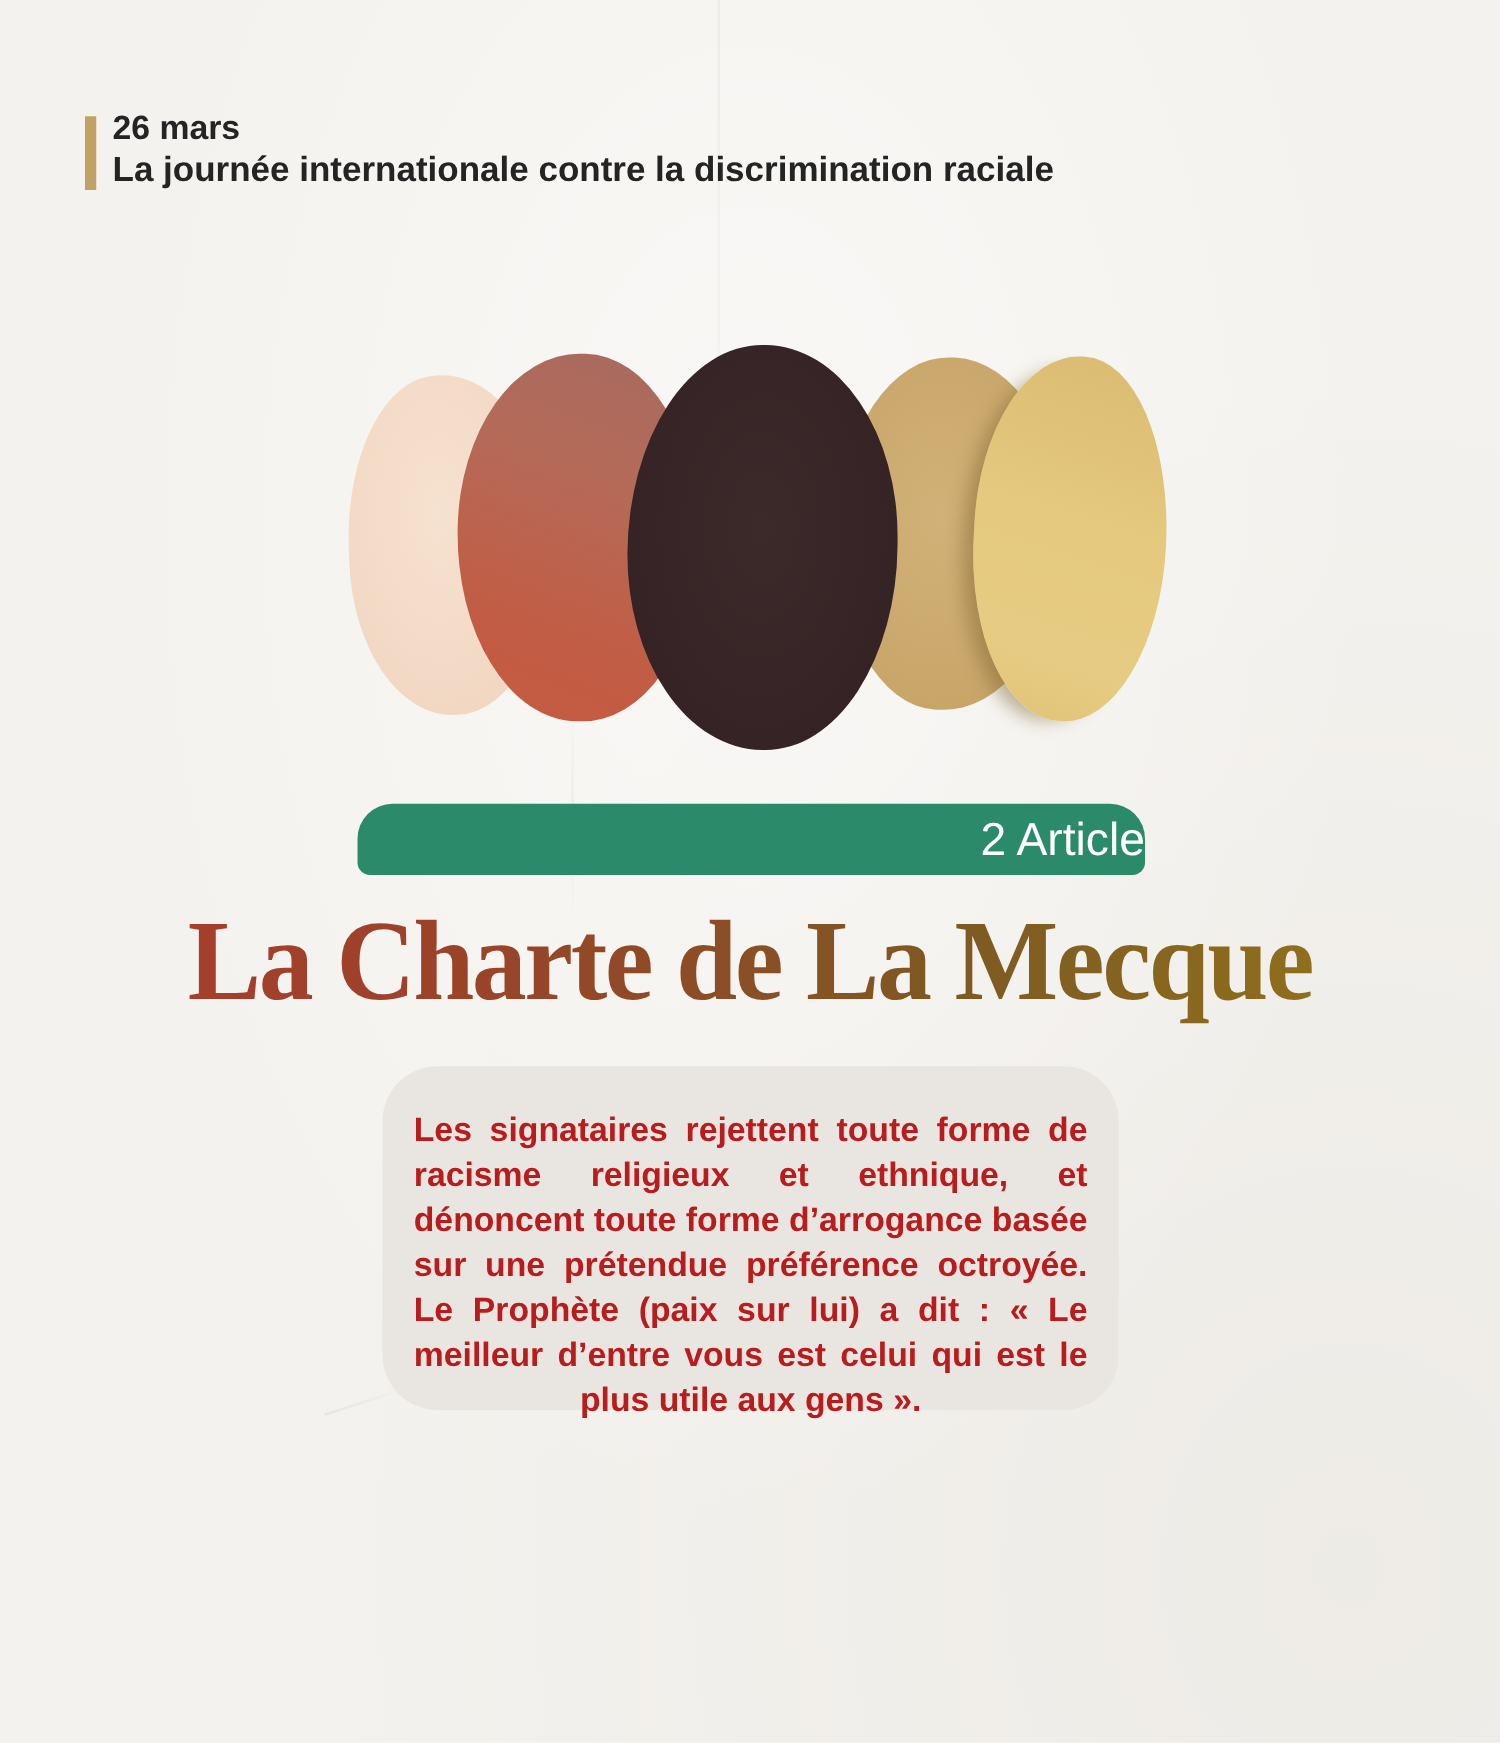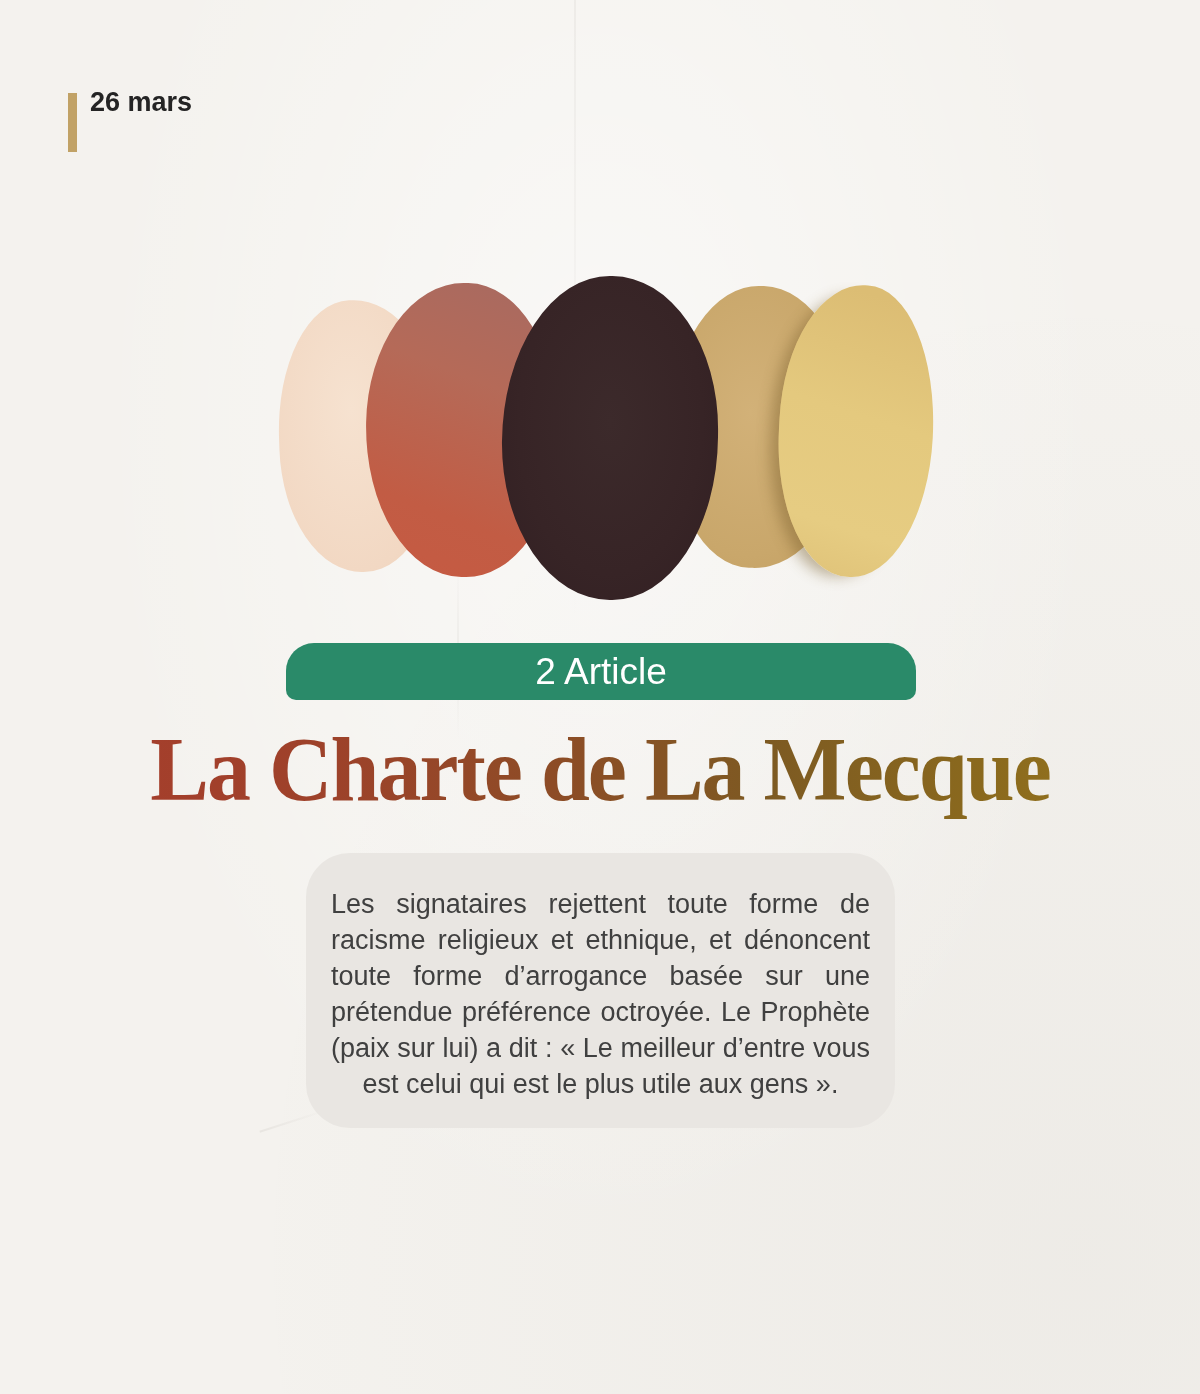--- a/index.html
+++ b/index.html
@@ -59,21 +59,21 @@
     box-shadow: -14px 6px 14px -6px rgba(122,95,45,0.45);
     border-radius: 52% 48% 50% 50% / 48% 52% 50% 50%;
     transform: rotate(3deg); }
 
   
   .article-badge {
     position: absolute; left: 286px; top: 643px;
     width: 630px; height: 57px;
     background: #2a8a69;
     border-radius: 28px 28px 10px 10px;
-    display: flex; align-items: center; justify-content: center;
+    display: flex; align-items: center; justify-content: flex-end;
     color: #ffffff; font-size: 37px; font-weight: 400;
   }
 
   
   .page-title {
     position: absolute; left: 0; top: 714px; width: 1200px;
     text-align: center;
     font-family: "Liberation Serif", serif;
     font-weight: bold;
     font-size: 88px; line-height: 112px;
@@ -87,40 +87,41 @@
 
   
   .body-card {
     position: absolute; left: 306px; top: 853px;
     width: 589px; height: 275px;
     background: #e9e6e2;
     border-radius: 44px;
     padding: 33px 25px 0 25px;
   }
   .body-text {
-    color: #404040;
-    font-size: 27px; line-height: 36px; font-weight: 400;
+    color: #b91c1c;
+    font-size: 27px; line-height: 36px; font-weight: 700;
     text-align: justify; text-align-last: center;
   }
 
   
   .footer { position: absolute; left: 0; top: 1195px; width: 1200px; height: 120px; }
 </style>
 </head>
 <body>
 
 <div class="page">
 
   <div class="crease crease-v1"></div>
   <div class="crease crease-v2"></div>
   <div class="crease crease-d"></div>
 
   <div class="accent-bar"></div>
   <div class="header-text">
     <div class="header-date">26 mars</div>
+    <div class="header-subtitle">La journée internationale contre la discrimination raciale</div>
   </div>
 
   <div class="oval oval-1"></div>
   <div class="oval oval-2"></div>
   <div class="oval oval-3"></div>
   <div class="oval oval-4"></div>
   <div class="oval oval-5"></div>
 
   <div class="article-badge">
     <span>2 Article</span>

